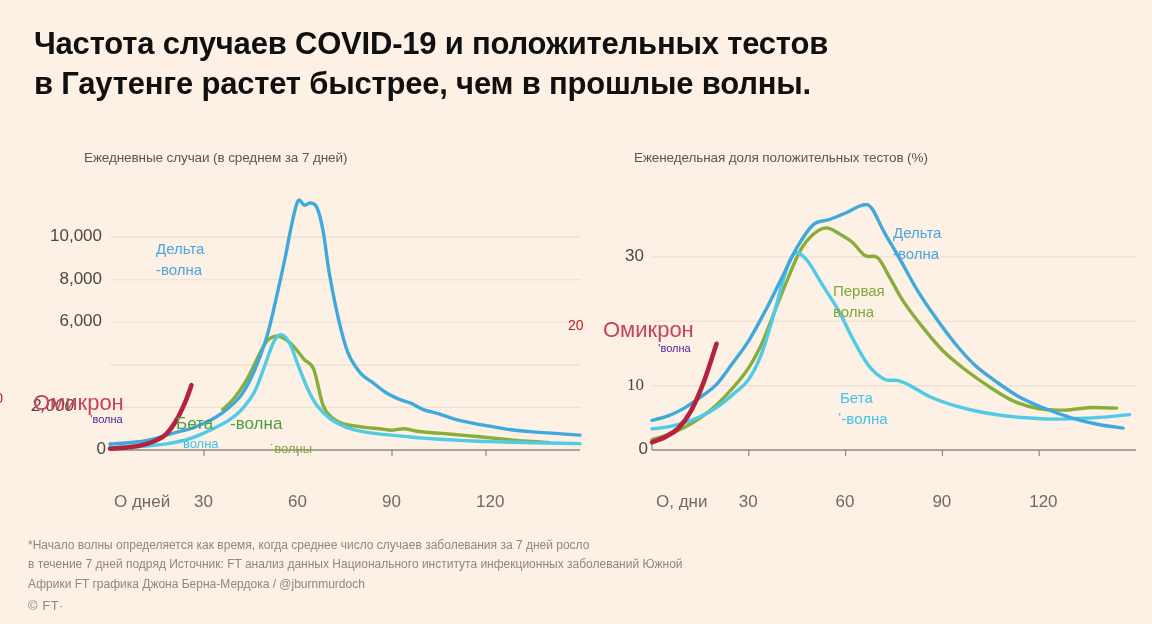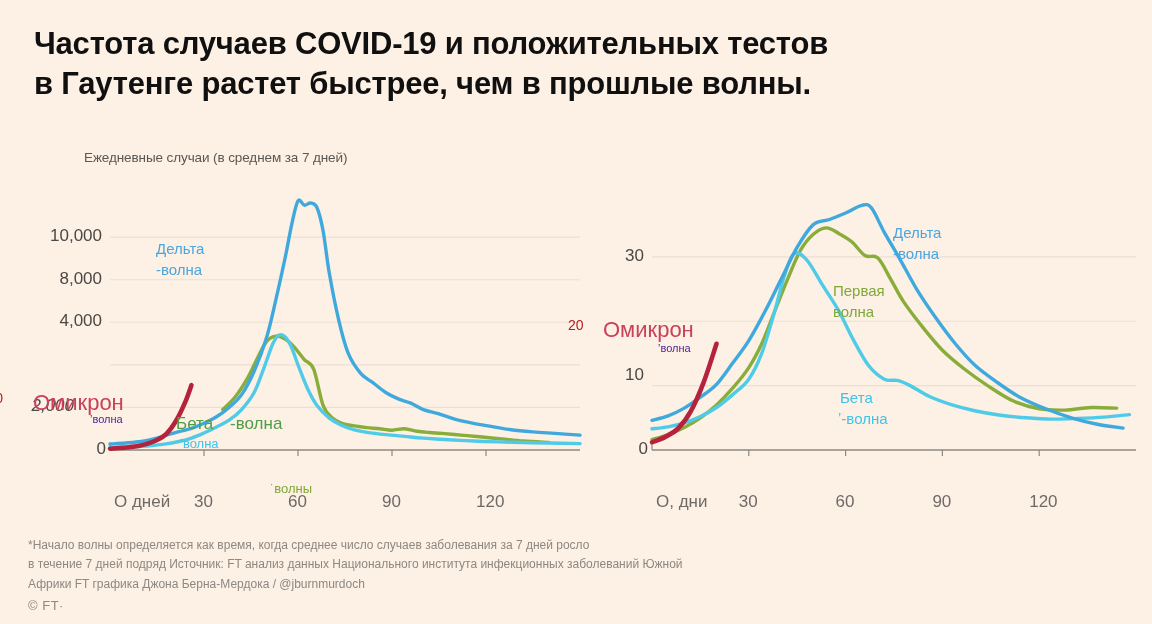--- a/index.html
+++ b/index.html
@@ -94,59 +94,60 @@
         <line x1="364" x2="364" y1="274" y2="280" stroke="#8d8882" stroke-width="1.2"></line>
         <line x1="458" x2="458" y1="274" y2="280" stroke="#8d8882" stroke-width="1.2"></line>
         <line x1="82" x2="82" y1="269" y2="274" stroke="#8d8882" stroke-width="1.2"></line>
         <path d="M194.80,233.55 C196.89,231.42 203.16,226.10 207.33,220.77 C211.51,215.45 216.21,208.00 219.87,201.61 C223.52,195.23 226.13,188.48 229.27,182.45 C232.40,176.42 235.53,169.15 238.67,165.42 C241.80,161.69 244.93,160.45 248.07,160.10 C251.20,159.74 254.33,161.34 257.47,163.29 C260.60,165.24 263.73,168.44 266.87,171.81 C270.00,175.18 273.13,179.97 276.27,183.52 C279.40,187.06 282.53,185.47 285.67,193.10 C288.80,200.73 291.93,221.13 295.07,229.29 C298.20,237.45 301.33,239.05 304.47,242.06 C307.60,245.08 310.21,246.07 313.87,247.39 C317.52,248.70 322.22,249.23 326.40,249.94 C330.58,250.65 334.76,251.18 338.93,251.65 C343.11,252.11 347.29,252.28 351.47,252.71 C355.64,253.14 359.82,254.20 364.00,254.20 C368.18,254.20 372.36,252.53 376.53,252.71 C380.71,252.89 384.89,254.63 389.07,255.26 C393.24,255.90 397.42,256.19 401.60,256.54 C405.78,256.90 408.91,256.97 414.13,257.39 C419.36,257.82 426.67,258.53 432.93,259.10 C439.20,259.66 444.94,260.16 451.73,260.80 C458.52,261.44 466.36,262.22 473.67,262.93 C480.98,263.64 487.77,264.49 495.60,265.06 C503.43,265.63 516.49,266.12 520.67,266.34" fill="none" stroke="#89ad3a" stroke-width="3.4" stroke-linecap="round" stroke-linejoin="round"></path>
         <path d="M82.00,271.45 C84.61,271.37 92.44,271.20 97.67,271.02 C102.89,270.84 108.63,270.66 113.33,270.38 C118.03,270.10 121.69,269.74 125.87,269.32 C130.04,268.89 134.22,268.46 138.40,267.83 C142.58,267.19 146.76,266.44 150.93,265.48 C155.11,264.53 159.29,263.50 163.47,262.08 C167.64,260.66 171.82,258.81 176.00,256.97 C180.18,255.12 184.36,253.14 188.53,251.01 C192.71,248.88 196.89,247.10 201.07,244.19 C205.24,241.28 209.42,238.16 213.60,233.55 C217.78,228.94 222.48,223.26 226.13,216.52 C229.79,209.77 232.40,201.26 235.53,193.10 C238.67,184.94 242.32,173.23 244.93,167.55 C247.54,161.87 249.11,160.10 251.20,159.03 C253.29,157.97 255.38,159.03 257.47,161.16 C259.56,163.29 261.64,167.19 263.73,171.81 C265.82,176.42 267.39,182.10 270.00,188.84 C272.61,195.58 276.27,205.52 279.40,212.26 C282.53,219.00 285.14,224.32 288.80,229.29 C292.46,234.26 297.16,238.69 301.33,242.06 C305.51,245.44 309.69,247.56 313.87,249.52 C318.04,251.47 322.22,252.64 326.40,253.77 C330.58,254.91 333.71,255.51 338.93,256.33 C344.16,257.15 351.47,258.00 357.73,258.67 C364.00,259.35 370.27,259.81 376.53,260.37 C382.80,260.94 388.02,261.51 395.33,262.08 C402.64,262.65 412.04,263.28 420.40,263.78 C428.76,264.28 437.11,264.70 445.47,265.06 C453.82,265.41 462.18,265.66 470.53,265.91 C478.89,266.16 487.24,266.37 495.60,266.55 C503.96,266.73 511.27,266.80 520.67,266.97 C530.07,267.15 546.78,267.51 552.00,267.61" fill="none" stroke="#4fcbe8" stroke-width="3.4" stroke-linecap="round" stroke-linejoin="round"></path>
         <path d="M82.00,268.04 C84.61,267.86 92.44,267.40 97.67,266.97 C102.89,266.55 108.63,266.16 113.33,265.48 C118.03,264.81 121.69,263.99 125.87,262.93 C130.04,261.86 134.22,260.30 138.40,259.10 C142.58,257.89 146.76,256.83 150.93,255.69 C155.11,254.55 159.29,253.70 163.47,252.28 C167.64,250.86 171.82,249.09 176.00,247.17 C180.18,245.26 184.36,243.41 188.53,240.79 C192.71,238.16 196.89,235.11 201.07,231.42 C205.24,227.73 209.42,224.68 213.60,218.65 C217.78,212.61 221.96,204.81 226.13,195.23 C230.31,185.65 235.01,173.23 238.67,161.16 C242.32,149.10 244.93,136.32 248.07,122.84 C251.20,109.35 254.86,92.68 257.47,80.26 C260.08,67.84 261.64,57.55 263.73,48.32 C265.82,39.10 267.91,28.10 270.00,24.90 C272.09,21.71 274.18,28.81 276.27,29.16 C278.36,29.52 280.44,26.68 282.53,27.03 C284.62,27.39 286.71,26.68 288.80,31.29 C290.89,35.90 292.98,43.71 295.07,54.71 C297.16,65.71 298.72,82.39 301.33,97.29 C303.94,112.19 307.60,130.82 310.73,144.13 C313.87,157.44 316.48,168.26 320.13,177.13 C323.79,186.00 328.49,192.39 332.67,197.35 C336.84,202.32 341.02,203.74 345.20,206.94 C349.38,210.13 353.56,213.85 357.73,216.52 C361.91,219.18 366.09,221.13 370.27,222.90 C374.44,224.68 378.62,225.39 382.80,227.16 C386.98,228.94 390.63,231.77 395.33,233.55 C400.03,235.32 405.78,236.21 411.00,237.81 C416.22,239.40 420.92,241.53 426.67,243.13 C432.41,244.73 439.20,246.15 445.47,247.39 C451.73,248.63 458.00,249.52 464.27,250.58 C470.53,251.65 476.28,252.89 483.07,253.77 C489.86,254.66 497.69,255.30 505.00,255.90 C512.31,256.51 519.10,256.86 526.93,257.39 C534.77,257.93 547.82,258.81 552.00,259.10" fill="none" stroke="#3fa9dd" stroke-width="3.4" stroke-linecap="round" stroke-linejoin="round"></path>
         <path d="M82.00,272.72 C83.57,272.62 88.27,272.33 91.40,272.08 C94.53,271.84 97.67,271.59 100.80,271.23 C103.93,270.88 107.07,270.56 110.20,269.95 C113.33,269.35 116.47,268.61 119.60,267.61 C122.73,266.62 125.87,265.63 129.00,263.99 C132.13,262.36 135.27,260.94 138.40,257.82 C141.53,254.70 144.67,250.55 147.80,245.26 C150.93,239.97 154.59,232.13 157.20,226.10 C159.81,220.06 162.42,211.90 163.47,209.06" fill="none" stroke="#b5223c" stroke-width="4.6" stroke-linecap="round" stroke-linejoin="round"></path>
       </svg>
   <div class="ytick" style="top: 263px; right: 478px;">0</div>
       <div class="ytick" style="top: 220.419px; right: 510px; font-style: italic;">2,000</div>
-      <div class="ytick" style="top: 135.258px; right: 482px;">4,000</div>
+      <div class="ytick" style="top: 135.258px; right: 482px;">6,000</div>
       <div class="ytick" style="top: 92.6774px; right: 482px;">8,000</div>
       <div class="ytick" style="top: 50.0968px; right: 482px;">10,000</div>
       <div class="xorigin" style="left: 86px; top: 316px;">О дней</div>
       <div class="xtick" style="left: 166px; top: 316px;">30</div>
       <div class="xtick" style="left: 260px; top: 316px;">60</div>
       <div class="xtick" style="left: 354px; top: 316px;">90</div>
       <div class="xtick" style="left: 448px; top: 316px;">120</div>
       <div class="ann delta" style="left: 128px; top: 64px;">Дельта</div>
       <div class="ann delta" style="left: 128px; top: 85px;">-волна</div>
       <div class="ann omicron-num" style="left: -56px; top: 214px;">4000</div>
       <div class="ann omicron" style="left: 5px; top: 214px;">Омикрон</div>
       <div class="ann omicron2" style="left: 62px; top: 237px;">ʼволна</div>
       <div class="ann betagreen" style="left: 148px; top: 238px;">Бета</div>
       <div class="ann betagreen" style="left: 202px; top: 238px;">-волна</div>
       <div class="ann cyan-small" style="left: 152px; top: 260px;">ʼволна</div>
-      <div class="ann green-small" style="left: 242px; top: 265px; margin-top: 40px;">˙волны</div>
+      <div class="ann green-small" style="left: 242px; top: 265px;">˙волны</div>
     </div>
 </div>
 
 <div class="panel" id="panel-right">
+  <div class="subtitle">Еженедельная доля положительных тестов (%)</div>
   <div class="plot" id="plot-right">
     <svg class="chart" id="svg-right" viewBox="0 0 540 310" preserveAspectRatio="none">
         <line x1="52" x2="536" y1="274" y2="274" stroke="#8d8882" stroke-width="1.4"></line>
         <line x1="52" x2="536" y1="209.609756097561" y2="209.609756097561" stroke="#ecdfd4" stroke-width="1.1"></line>
         <line x1="52" x2="536" y1="145.21951219512195" y2="145.21951219512195" stroke="#ecdfd4" stroke-width="1.1"></line>
         <line x1="52" x2="536" y1="80.82926829268294" y2="80.82926829268294" stroke="#ecdfd4" stroke-width="1.1"></line>
         <line x1="148.8" x2="148.8" y1="274" y2="280" stroke="#8d8882" stroke-width="1.2"></line>
         <line x1="245.60000000000002" x2="245.60000000000002" y1="274" y2="280" stroke="#8d8882" stroke-width="1.2"></line>
         <line x1="342.4" x2="342.4" y1="274" y2="280" stroke="#8d8882" stroke-width="1.2"></line>
         <line x1="439.20000000000005" x2="439.20000000000005" y1="274" y2="280" stroke="#8d8882" stroke-width="1.2"></line>
         <line x1="52" x2="52" y1="269" y2="274" stroke="#8d8882" stroke-width="1.2"></line>
         <path d="M52.00,263.70 C54.69,262.84 62.76,260.59 68.13,258.55 C73.51,256.51 78.89,254.25 84.27,251.46 C89.64,248.67 95.02,245.56 100.40,241.80 C105.78,238.05 111.16,233.86 116.53,228.93 C121.91,223.99 127.29,218.41 132.67,212.19 C138.04,205.96 143.96,198.99 148.80,191.58 C153.64,184.18 157.40,177.09 161.71,167.76 C166.01,158.42 170.31,146.29 174.61,135.56 C178.92,124.83 183.22,113.56 187.52,103.37 C191.82,93.17 196.12,81.90 200.43,74.39 C204.73,66.88 209.03,62.05 213.33,58.29 C217.64,54.54 221.94,51.96 226.24,51.85 C230.54,51.75 234.84,55.29 239.15,57.65 C243.45,60.01 247.75,62.37 252.05,66.02 C256.36,69.67 260.66,76.86 264.96,79.54 C269.26,82.22 273.56,78.15 277.87,82.12 C282.17,86.09 286.47,96.07 290.77,103.37 C295.08,110.66 298.30,117.85 303.68,125.90 C309.06,133.95 316.59,143.61 323.04,151.66 C329.49,159.71 335.41,167.22 342.40,174.20 C349.39,181.17 357.46,187.61 364.99,193.51 C372.52,199.41 379.51,204.35 387.57,209.61 C395.64,214.87 404.78,221.20 413.39,225.06 C421.99,228.93 430.60,231.29 439.20,232.79 C447.80,234.29 456.41,234.29 465.01,234.08 C473.62,233.86 482.22,231.82 490.83,231.50 C499.43,231.18 512.34,232.04 516.64,232.15" fill="none" stroke="#89ad3a" stroke-width="3.4" stroke-linecap="round" stroke-linejoin="round"></path>
         <path d="M52.00,252.75 C54.69,252.43 62.76,251.79 68.13,250.82 C73.51,249.85 78.89,248.67 84.27,246.96 C89.64,245.24 95.02,243.09 100.40,240.52 C105.78,237.94 111.16,235.15 116.53,231.50 C121.91,227.85 127.29,223.35 132.67,218.62 C138.04,213.90 143.96,210.04 148.80,203.17 C153.64,196.30 157.40,188.68 161.71,177.41 C166.01,166.15 170.85,148.44 174.61,135.56 C178.38,122.68 181.07,109.80 184.29,100.15 C187.52,90.49 190.21,80.29 193.97,77.61 C197.74,74.93 202.04,78.68 206.88,84.05 C211.72,89.41 217.64,101.22 223.01,109.80 C228.39,118.39 234.31,126.98 239.15,135.56 C243.99,144.15 247.21,152.41 252.05,161.32 C256.89,170.22 262.81,182.03 268.19,189.00 C273.56,195.98 279.48,200.60 284.32,203.17 C289.16,205.75 292.92,203.39 297.23,204.46 C301.53,205.53 304.76,206.93 310.13,209.61 C315.51,212.29 322.50,217.34 329.49,220.56 C336.48,223.78 344.55,226.57 352.08,228.93 C359.61,231.29 366.60,233.00 374.67,234.72 C382.73,236.44 391.88,238.05 400.48,239.23 C409.08,240.41 417.69,241.16 426.29,241.80 C434.90,242.45 443.50,242.99 452.11,243.09 C460.71,243.20 469.32,242.77 477.92,242.45 C486.52,242.13 495.13,241.80 503.73,241.16 C512.34,240.52 525.24,239.01 529.55,238.59" fill="none" stroke="#4fcbe8" stroke-width="3.4" stroke-linecap="round" stroke-linejoin="round"></path>
         <path d="M52.00,244.38 C54.69,243.63 62.76,241.91 68.13,239.87 C73.51,237.83 78.89,235.26 84.27,232.15 C89.64,229.03 95.02,225.17 100.40,221.20 C105.78,217.23 111.16,214.01 116.53,208.32 C121.91,202.63 127.29,194.37 132.67,187.07 C138.04,179.78 143.42,173.12 148.80,164.54 C154.18,155.95 159.56,145.76 164.93,135.56 C170.31,125.37 175.69,114.10 181.07,103.37 C186.44,92.63 191.82,80.29 197.20,71.17 C202.58,62.05 207.96,53.25 213.33,48.63 C218.71,44.02 224.09,45.41 229.47,43.48 C234.84,41.55 240.22,39.40 245.60,37.04 C250.98,34.68 257.43,30.18 261.73,29.32 C266.04,28.46 267.65,27.39 271.41,31.89 C275.18,36.40 279.48,47.67 284.32,56.36 C289.16,65.05 295.08,74.60 300.45,84.05 C305.83,93.49 310.67,103.37 316.59,113.02 C322.50,122.68 329.49,132.88 335.95,142.00 C342.40,151.12 348.85,159.92 355.31,167.76 C361.76,175.59 367.68,182.57 374.67,189.00 C381.66,195.44 389.72,201.02 397.25,206.39 C404.78,211.76 411.77,216.80 419.84,221.20 C427.91,225.60 437.05,229.36 445.65,232.79 C454.26,236.22 462.86,239.23 471.47,241.80 C480.07,244.38 488.68,246.53 497.28,248.24 C505.88,249.96 518.79,251.46 523.09,252.11" fill="none" stroke="#3fa9dd" stroke-width="3.4" stroke-linecap="round" stroke-linejoin="round"></path>
         <path d="M52.00,266.27 C54.15,265.41 60.60,263.38 64.91,261.12 C69.21,258.87 73.51,257.04 77.81,252.75 C82.12,248.46 86.42,243.09 90.72,235.37 C95.02,227.64 99.32,217.66 103.63,206.39 C107.93,195.12 114.38,174.20 116.53,167.76" fill="none" stroke="#b5223c" stroke-width="4.6" stroke-linecap="round" stroke-linejoin="round"></path>
       </svg>
   <div class="ytick" style="top: 263px; right: 492px;">0</div>
-      <div class="ytick" style="top: 189px; right: 496px;">10</div>
+      <div class="ytick" style="top: 199px; right: 496px; font-family: Liberation Serif, serif;">10</div>
       <div class="ytick" style="top: 69.8293px; right: 496px;">30</div>
       <div class="xorigin" style="left: 56px; top: 316px;">О, дни</div>
       <div class="xtick" style="left: 138.8px; top: 316px;">30</div>
       <div class="xtick" style="left: 235.6px; top: 316px;">60</div>
       <div class="xtick" style="left: 332.4px; top: 316px;">90</div>
       <div class="xtick" style="left: 429.2px; top: 316px;">120</div>
       <div class="ann delta" style="left: 293px; top: 48px;">Дельта</div>
       <div class="ann delta" style="left: 293px; top: 69px;">-волна</div>
       <div class="ann first" style="left: 233px; top: 106px;">Первая</div>
       <div class="ann first" style="left: 233px; top: 127px;">волна</div>

